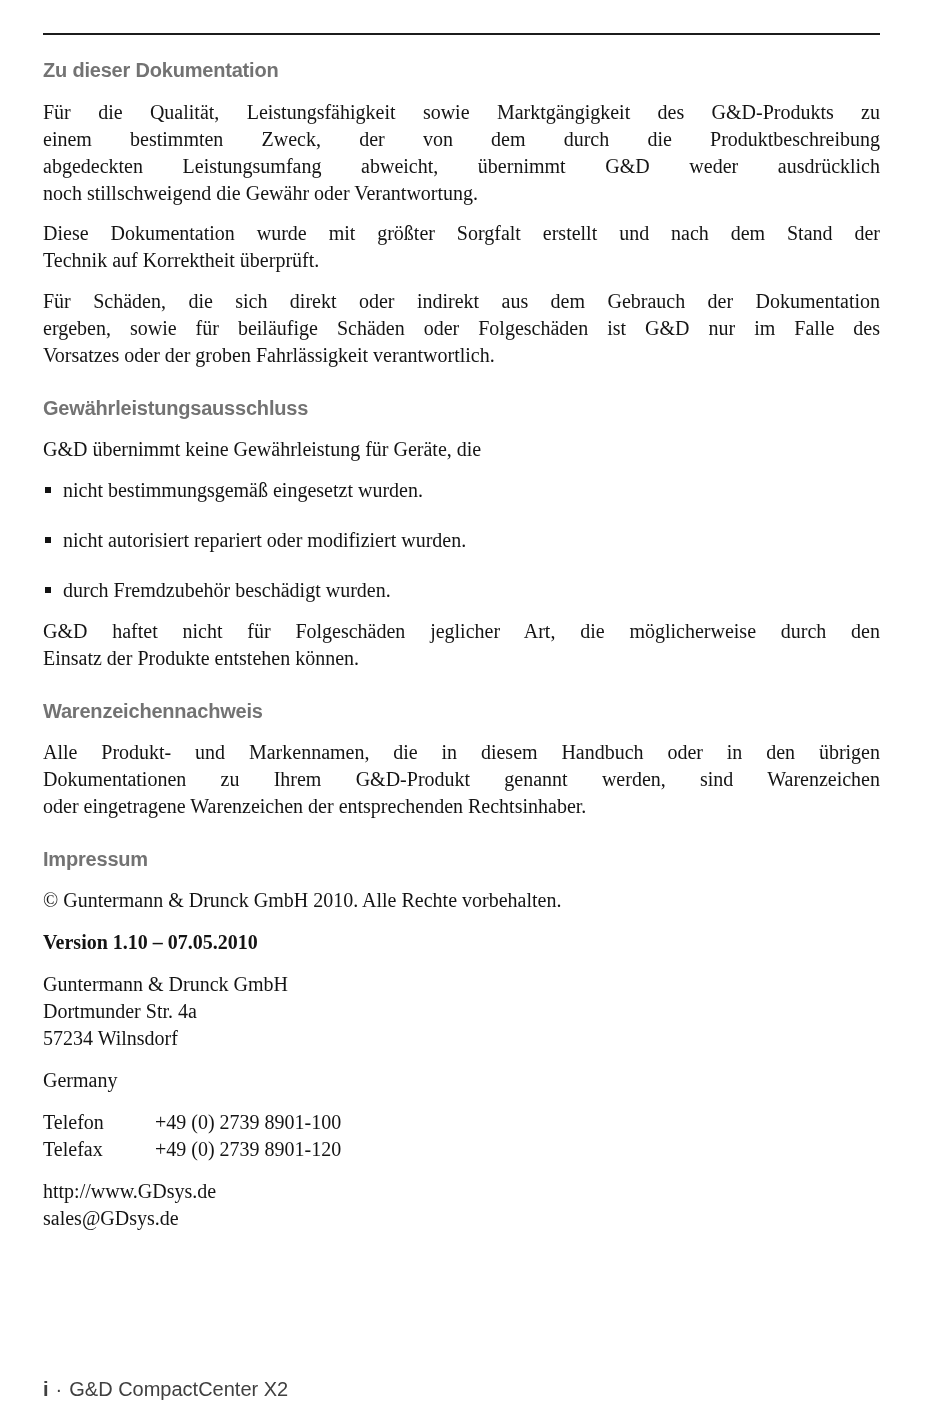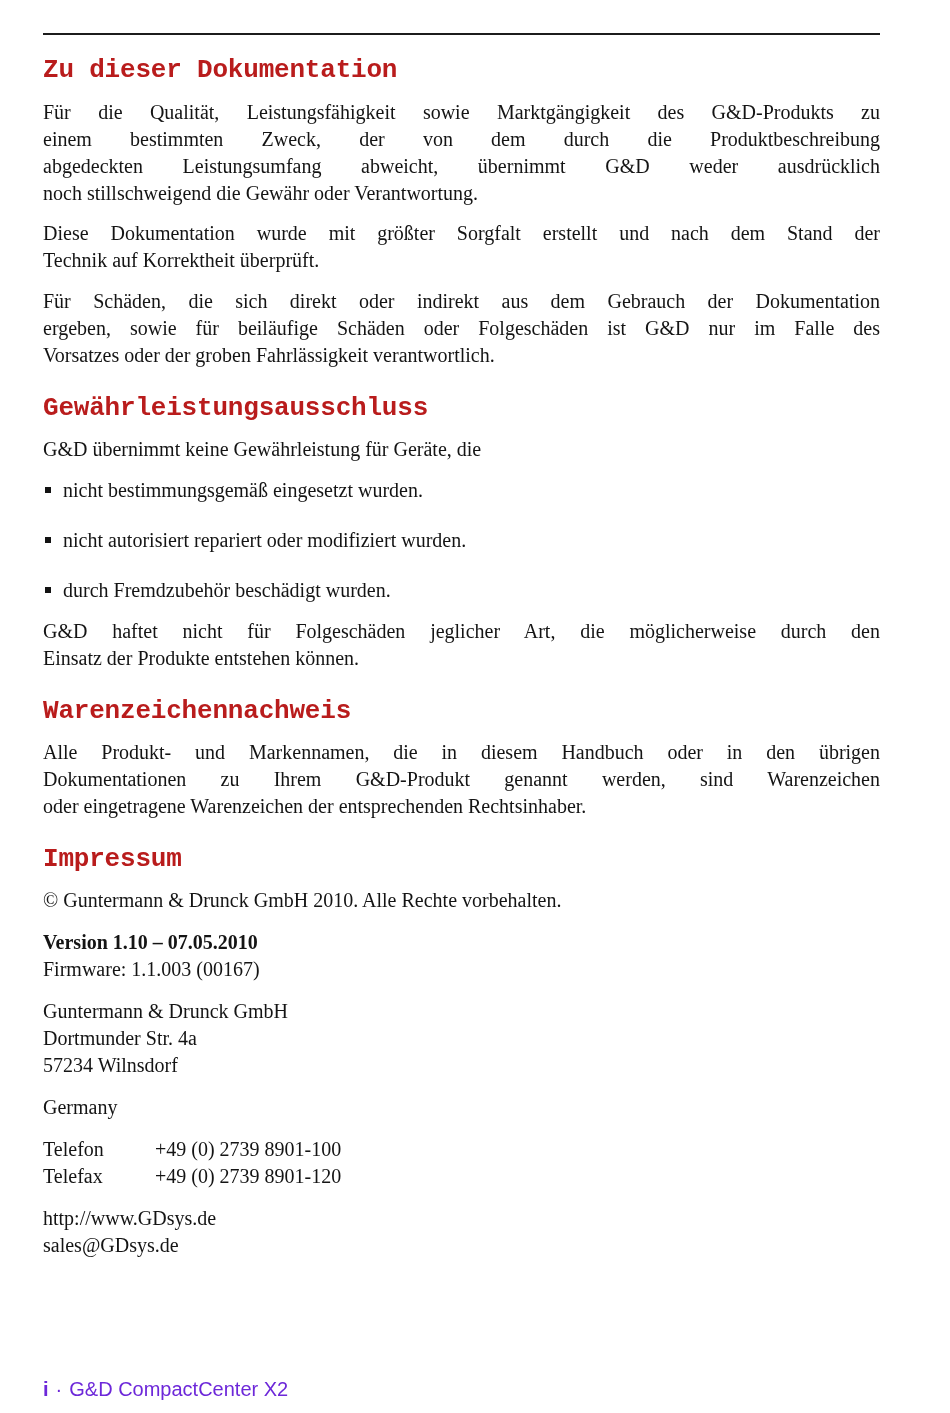--- a/index.html
+++ b/index.html
@@ -16,24 +16,24 @@
     position: absolute;
     left: 43px; top: 0;
     width: 837px;
   }
   .rule {
     margin-top: 33px;
     border-top: 2px solid #1c1c1c;
     height: 0;
   }
   h2.sec {
-    font-family: Liberation Mono, monospace;
+    font-family: Liberation Sans, sans-serif;
     font-weight: 700;
-    font-size: 26px; line-height: 30px;
-    color: #b91c1c;
+    font-size: 20px; line-height: 30px;
+    color: #737373;
     margin: 24px 0 0 0;
     letter-spacing: -0.2px;
   }
   h2.sec.first { margin-top: 20px; }
   .para { margin: 13px 0 0 0; }
   .para.mt14 { margin-top: 14px; }
   .jline { text-align: justify; text-align-last: justify; }
   .jline.last { text-align-last: left; }
   ul.bullets {
     list-style: none;
@@ -54,21 +54,21 @@
   }
   .grp { margin-top: 15px; }
   .bold { font-weight: 700; }
   .crow { display: flex; }
   .clabel { width: 112px; flex: 0 0 112px; }
   .footer {
     position: absolute;
     left: 43px; top: 1376px;
     font-family: "Liberation Sans", sans-serif;
     font-size: 20px; line-height: 27px;
-    color: #6d28d9;
+    color: #404040;
     white-space: nowrap;
   }
   .footer .pgnum { font-weight: 700; }
   .footer .sep { padding: 0 7px; }
 </style>
 </head>
 <body>
 
 <div class="content">
 
@@ -127,21 +127,20 @@
     <div class="jline">Dokumentationen zu Ihrem G&amp;D-Produkt genannt werden, sind Warenzeichen</div>
     <div class="jline last">oder eingetragene Warenzeichen der entsprechenden Rechtsinhaber.</div>
   </div>
 
   <h2 class="sec">Impressum</h2>
 
   <div class="para">© Guntermann &amp; Drunck GmbH 2010. Alle Rechte vorbehalten.</div>
 
   <div class="grp">
     <div class="bold">Version 1.10 – 07.05.2010</div>
-    <div>Firmware: 1.1.003 (00167)</div>
   </div>
 
   <div class="grp">
     <div>Guntermann &amp; Drunck GmbH</div>
     <div>Dortmunder Str. 4a</div>
     <div>57234 Wilnsdorf</div>
   </div>
 
   <div class="grp">Germany</div>
 

